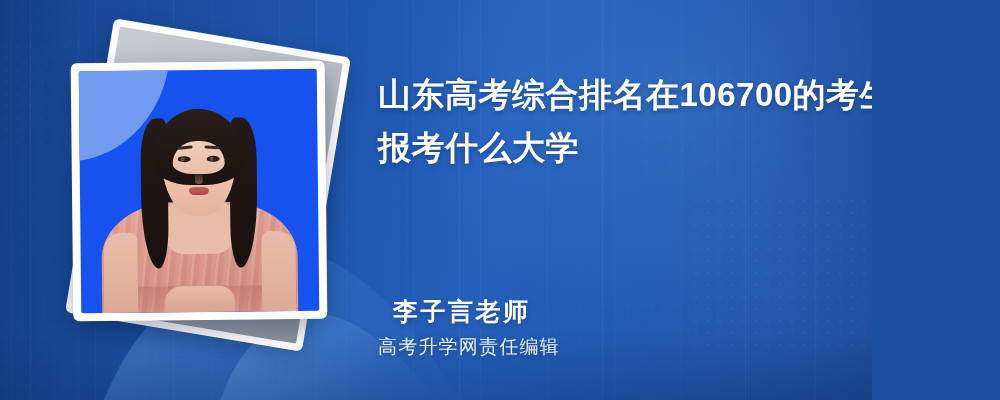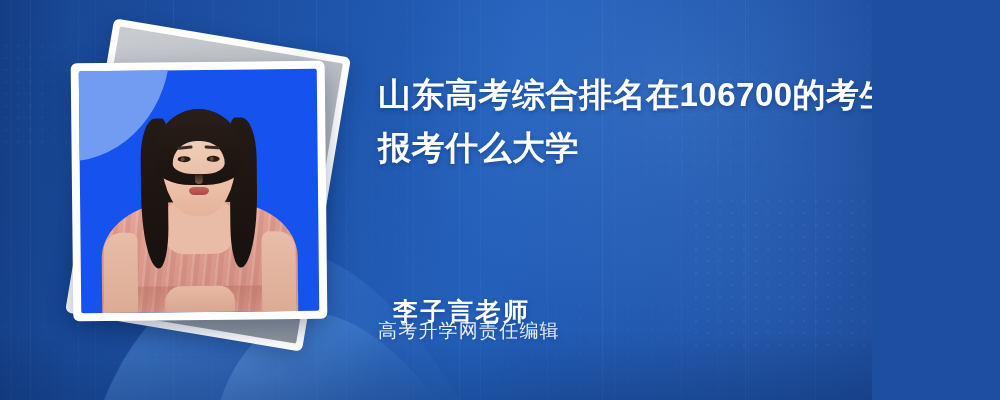--- a/index.html
+++ b/index.html
@@ -251,21 +251,21 @@
     text-shadow:0 2px 5px rgba(8,34,80,.40);
   }
   #author {
     position:absolute; left:19px; top:272px;
     font-size:25px; font-weight:bold;
     color:#ffffff; letter-spacing:2.5px;
     text-shadow:0 2px 5px rgba(8,34,80,.35);
     margin-top:23px;
   }
   #author-role {
-    position:absolute; left:4px; top:318px;
+    position:absolute; left:4px; top:334px;
     font-size:19px; font-weight:normal;
     color:rgba(255,255,255,.90); letter-spacing:1.2px;
     text-shadow:0 1px 4px rgba(8,34,80,.30);
   }
 </style>
 </head>
 <body>
 
 <div id="banner">
 

